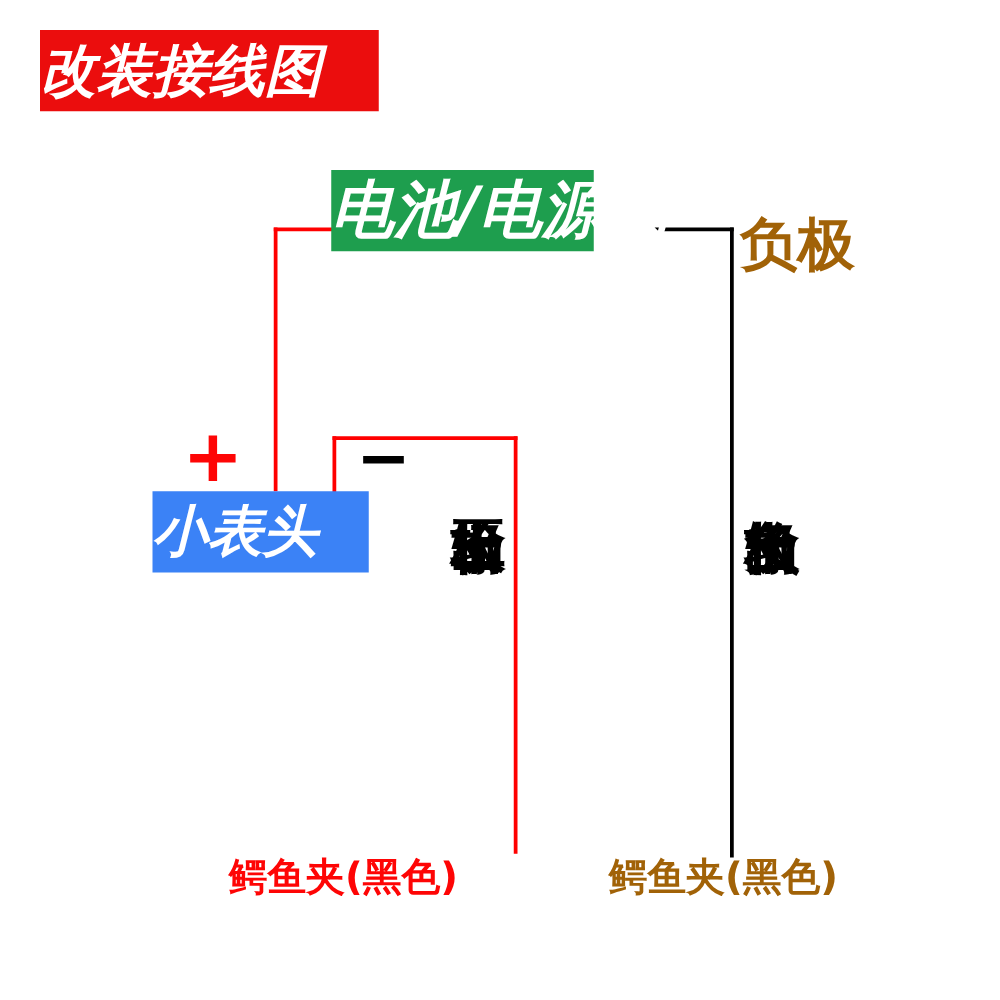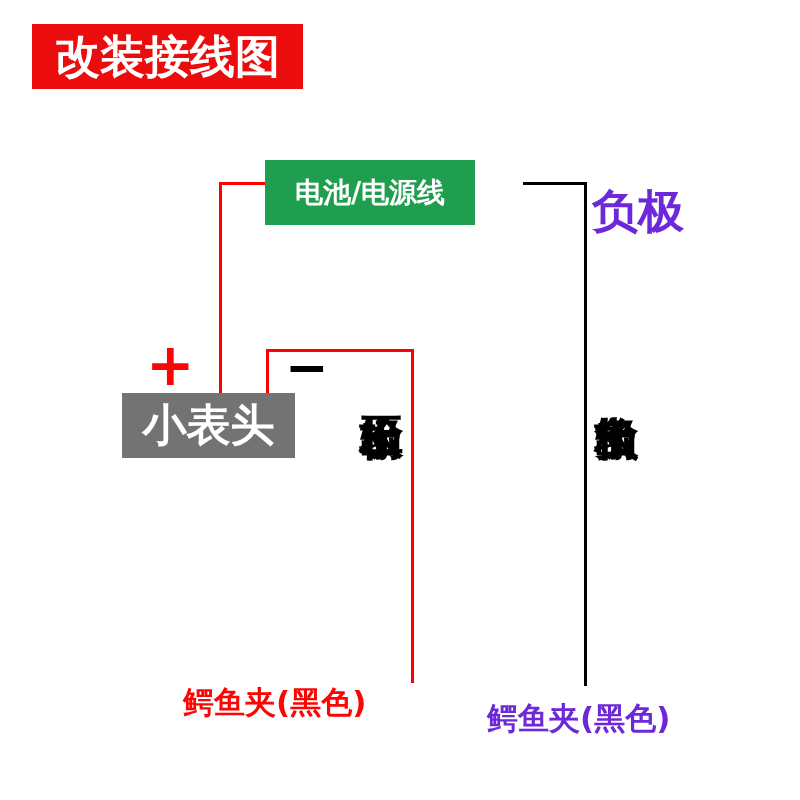--- a/index.html
+++ b/index.html
@@ -14,41 +14,41 @@
     height: 800px;
     background: #ffffff;
     overflow: hidden;
   }
 
   
   .node-box {
     position: absolute;
     display: flex;
     align-items: center;
-    justify-content: center;
     color: #ffffff;
     font-weight: bold;
     white-space: nowrap;
+    font-style: italic;
   }
   .title-box {
     left: 32px; top: 24px;
     width: 271px; height: 65px;
     background: #eb0d0d;
     font-size: 45px;
   }
   .battery-box {
-    left: 265px; top: 160px;
+    left: 265px; top: 136px;
     width: 210px; height: 65px;
     background: #1e9e4e;
-    font-size: 28px;
+    font-size: 50px;
   }
   .meter-box {
     left: 122px; top: 393px;
     width: 173px; height: 65px;
-    background: #737373;
+    background: #3b82f6;
     font-size: 44px;
   }
 
   
   .wire { position: absolute; }
   .wire-red { background: #ff0000; }
   .wire-black { background: #000000; }
 
   .red-a-h  { left: 219px; top: 182px; width: 48px;  height: 3px; }
   .red-a-v  { left: 219px; top: 182px; width: 3px;   height: 211px; }
@@ -59,21 +59,21 @@
   .blk-v    { left: 584px; top: 182px; width: 3px;   height: 504px; }
 
   
   .lbl {
     position: absolute;
     font-weight: bold;
     white-space: nowrap;
     line-height: 1;
   }
   .lbl-red   { color: #fe0505; }
-  .lbl-black { color: #6d28d9; margin-top: 16px; }
+  .lbl-black { color: #a16207; }
 
   .positive-lbl { left: 98px;  top: 172px; font-size: 46px; }
   .negative-lbl { left: 592px; top: 172px; font-size: 46px; }
 
   .plus-sign  { left: 146px; top: 336px; font-size: 58px; color: #fe0505; }
   .minus-sign { left: 285px; top: 341px; font-size: 52px; color: #000000; }
 
   .v-lbl {
     position: absolute;
     writing-mode: vertical-rl;

